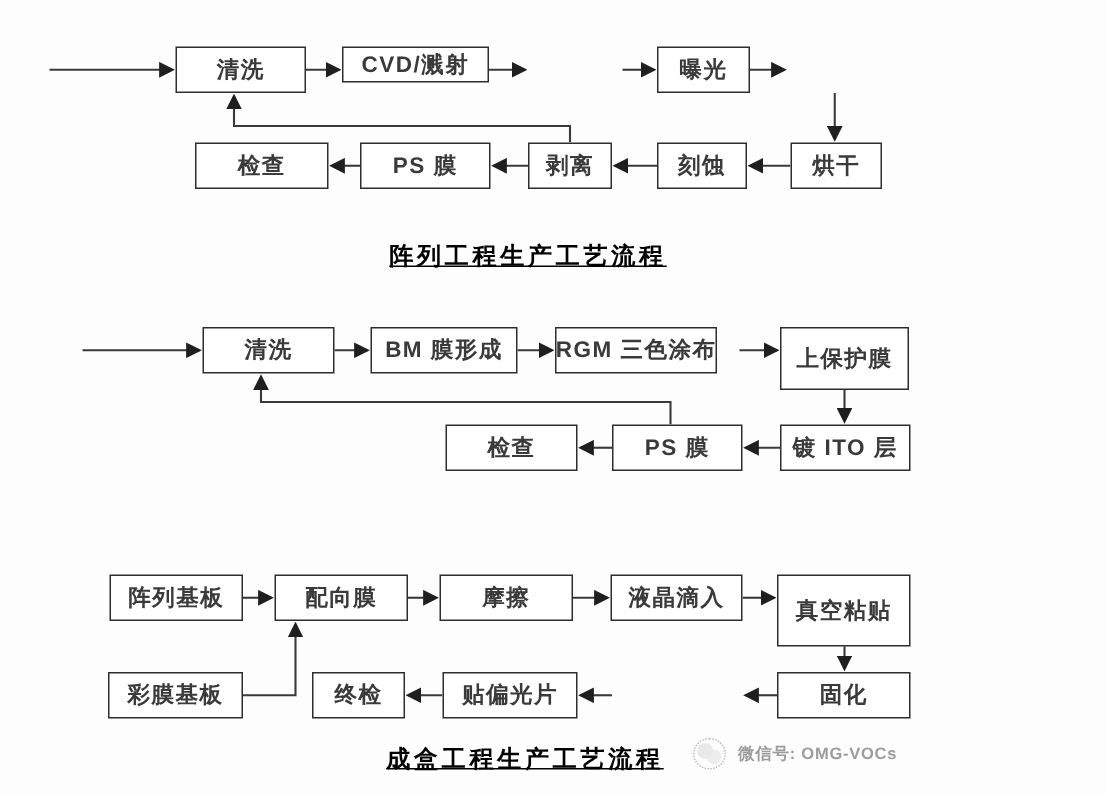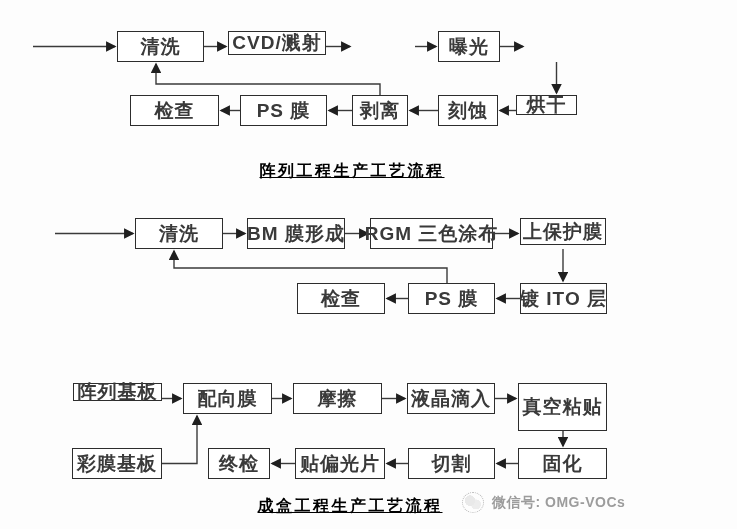--- a/index.html
+++ b/index.html
@@ -10,32 +10,32 @@
     overflow:hidden;
   }
   .canvas { position:relative; width:737px; height:529px; background:#fdfdfd; }
   .connectors { position:absolute; left:0; top:0; width:737px; height:529px; }
   .node {
     position:absolute;
     box-sizing:border-box;
     background:#ffffff;
     border:1.5px solid #2d2d2d;
     display:flex; align-items:center; justify-content:center;
-    font-size:19px; font-weight:bold; color:#3a3a3a;
+    font-size:15px; font-weight:bold; color:#3a3a3a;
     letter-spacing:1px; white-space:nowrap;
   }
   .flow-title {
     position:absolute; transform:translateX(-50%);
     font-size:16px; font-weight:bold; color:#000000;
     letter-spacing:2.5px; white-space:nowrap;text-decoration:underline;
   }
   .watermark {
     position:absolute; left:462px; top:492px;
     display:flex; align-items:center; gap:8px;
-    color:#9c9c9c; font-size:14px; font-weight:bold; letter-spacing:0.5px;
+    color:#9c9c9c; font-size:11px; font-weight:bold; letter-spacing:0.5px;
   }
   .wm-icon {
     width:22px; height:21px; border-radius:50%;
     border:1px dotted #b9b9b9;
     background:radial-gradient(circle at 35% 40%, #e9e9e9 0 30%, transparent 31%),
                radial-gradient(circle at 65% 60%, #ededed 0 28%, transparent 29%);
     box-sizing:border-box;
   }
 </style>
 </head>
@@ -84,42 +84,41 @@
       <line x1="518" y1="463.5" x2="497" y2="463.5" marker-end="url(#ah)"></line>
       <line x1="408" y1="463.5" x2="387" y2="463.5" marker-end="url(#ah)"></line>
       <line x1="295" y1="463.5" x2="272" y2="463.5" marker-end="url(#ah)"></line>
       <polyline points="162,463.5 197,463.5 197,416" marker-end="url(#ah)"></polyline>
     </g>
   </svg>
 
   <div class="node" style="left:117px;top:31px;width:87px;height:31px">清洗</div>
   <div class="node" style="left:228px;top:31px;width:98px;height:24px">CVD/溅射</div>
   <div class="node" style="left:438px;top:31px;width:62px;height:31px">曝光</div>
-  <div class="node" style="left:516px;top:95px;width:61px;height:20px">烘干</div>
+  <div class="node" style="left:527px;top:95px;width:61px;height:31px">烘干</div>
   <div class="node" style="left:438px;top:95px;width:60px;height:31px">刻蚀</div>
   <div class="node" style="left:352px;top:95px;width:56px;height:31px">剥离</div>
   <div class="node" style="left:240px;top:95px;width:87px;height:31px">PS 膜</div>
   <div class="node" style="left:130px;top:95px;width:89px;height:31px">检查</div>
   <div class="flow-title" style="left:352px;top:161px">阵列工程生产工艺流程</div>
 
   <div class="node" style="left:135px;top:218px;width:88px;height:31px">清洗</div>
   <div class="node" style="left:247px;top:218px;width:98px;height:31px">BM 膜形成</div>
-  <div class="node" style="left:370px;top:218px;width:123px;height:31px">RGM 三色涂布</div>
-  <div class="node" style="left:520px;top:218px;width:86px;height:27px">上保护膜</div>
+  <div class="node" style="left:370px;top:218px;width:108px;height:31px">RGM 三色涂布</div>
+  <div class="node" style="left:520px;top:218px;width:86px;height:42px">上保护膜</div>
   <div class="node" style="left:520px;top:283px;width:87px;height:31px">镀 ITO 层</div>
   <div class="node" style="left:408px;top:283px;width:87px;height:31px">PS 膜</div>
   <div class="node" style="left:297px;top:283px;width:88px;height:31px">检查</div>
 
-  <div class="node" style="left:73px;top:383px;width:89px;height:18px">阵列基板</div>
+  <div class="node" style="left:73px;top:383px;width:89px;height:31px">阵列基板</div>
   <div class="node" style="left:183px;top:383px;width:89px;height:31px">配向膜</div>
   <div class="node" style="left:293px;top:383px;width:89px;height:31px">摩擦</div>
   <div class="node" style="left:407px;top:383px;width:88px;height:31px">液晶滴入</div>
   <div class="node" style="left:518px;top:383px;width:89px;height:48px">真空粘贴</div>
   <div class="node" style="left:518px;top:448px;width:89px;height:31px">固化</div>
-  <div class="node" style="left:408px;top:448px;width:87px;height:31px">切割</div>
   <div class="node" style="left:295px;top:448px;width:90px;height:31px">贴偏光片</div>
   <div class="node" style="left:208px;top:448px;width:62px;height:31px">终检</div>
   <div class="node" style="left:72px;top:448px;width:90px;height:31px">彩膜基板</div>
   <div class="flow-title" style="left:350px;top:496px">成盒工程生产工艺流程</div>
 
   <div class="watermark">
     <span class="wm-icon"></span>
     <span>微信号: OMG-VOCs</span>
   </div>
 

